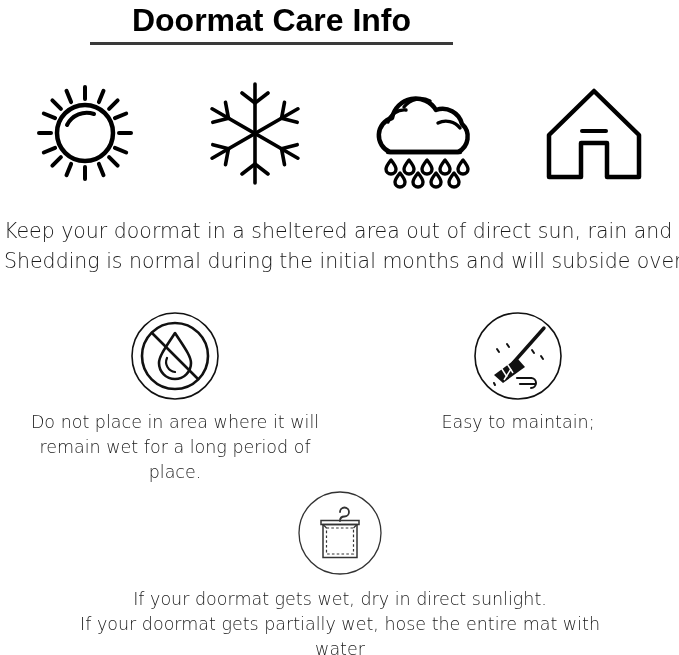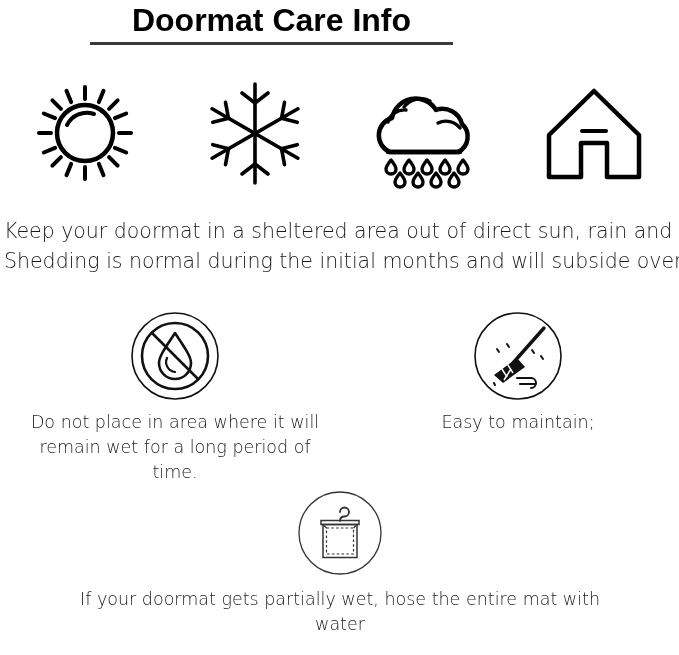--- a/index.html
+++ b/index.html
@@ -229,21 +229,21 @@
       <svg width="90" height="90" viewBox="0 0 90 90">
         <circle cx="45" cy="45" r="43" fill="none" stroke="#111" stroke-width="1.6"></circle>
         <circle cx="45" cy="45" r="33" fill="none" stroke="#111" stroke-width="2.6"></circle>
         <path d="M45 22 C36 36 29 45 29 52 a16 16 0 0 0 32 0 C61 45 54 36 45 22 Z" fill="none" stroke="#111" stroke-width="2.6" stroke-linejoin="round"></path>
         <path d="M37 47 a10 10 0 0 0 8 14" fill="none" stroke="#111" stroke-width="2.2" stroke-linecap="round"></path>
         <line x1="22" y1="22" x2="68" y2="68" stroke="#111" stroke-width="2.6" stroke-linecap="round"></line>
       </svg>
     </div>
     <div class="care-text">
       <span class="line">Do not place in area where it will</span>
-      <span class="line">remain wet for a long period of time.</span>
+      <span class="line">remain wet for a long period of place.</span>
     </div>
   </div>
 
   <div class="care-block right">
     <div class="care-icon">
       <svg width="90" height="90" viewBox="0 0 90 90">
         <circle cx="45" cy="45" r="43" fill="none" stroke="#111" stroke-width="1.6"></circle>
         <line x1="71" y1="17" x2="40" y2="52" stroke="#111" stroke-width="3.4" stroke-linecap="round"></line>
         <path d="M44 47 L52 56 L30 72 L21 64 Z" fill="#111"></path>
         <g stroke="#fff" stroke-width="1.5">
@@ -276,16 +276,17 @@
     <svg width="86" height="86" viewBox="0 0 86 86">
       <circle cx="43" cy="43" r="41" fill="none" stroke="#333" stroke-width="1.3"></circle>
       <path d="M43 22 a4.5 4.5 0 1 1 4.5 4.5 C44.5 26.5 43 28.5 43 31" fill="none" stroke="#333" stroke-width="1.8" stroke-linecap="round"></path>
       <rect x="24" y="30.5" width="38" height="4" fill="none" stroke="#333" stroke-width="1.5"></rect>
       <rect x="26" y="34.5" width="34" height="33" fill="none" stroke="#333" stroke-width="1.5"></rect>
       <rect x="29.5" y="38" width="27" height="26" fill="none" stroke="#333" stroke-width="1.2" stroke-dasharray="2.6 2.2"></rect>
       <path d="M26 34.5 L29.5 38 M60 34.5 L56.5 38" stroke="#333" stroke-width="1.2"></path>
     </svg>
   </div>
   <div class="care-text">
+    <span class="line">If your doormat gets wet, dry in direct sunlight.</span>
     <span class="line">If your doormat gets partially wet, hose the entire mat with water</span>
 
   </div>
 </div>
 
 </body></html>

